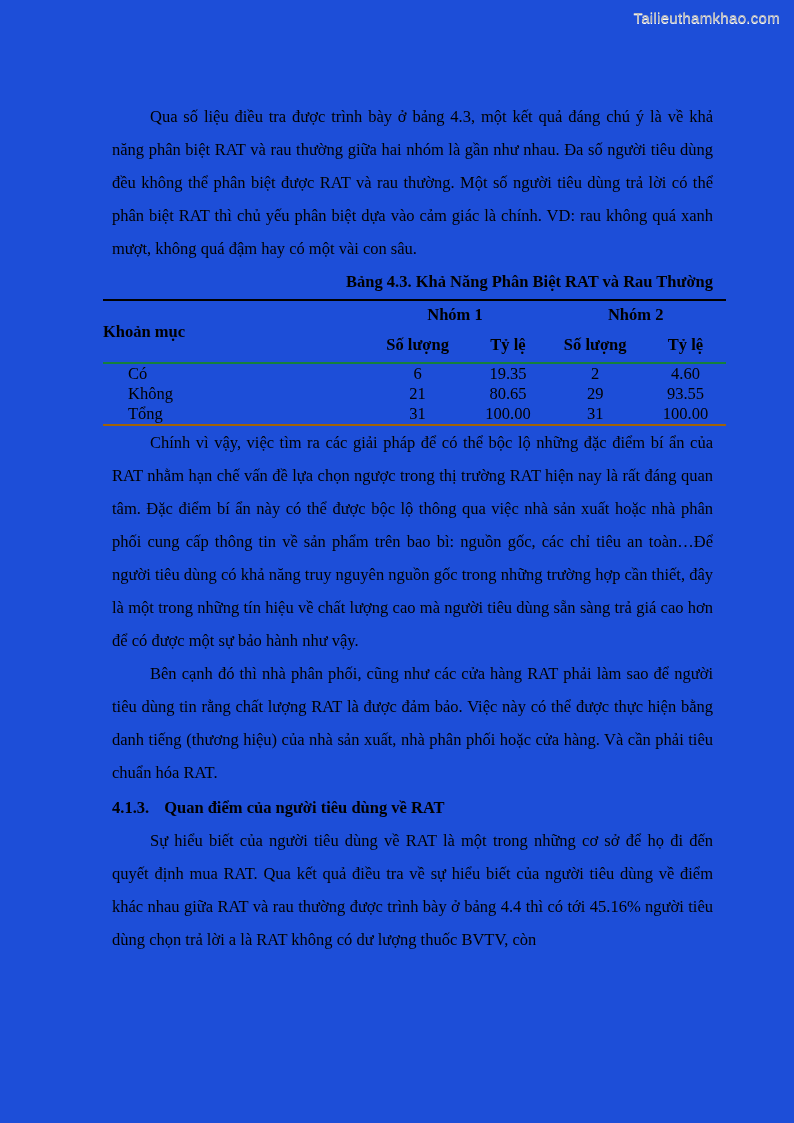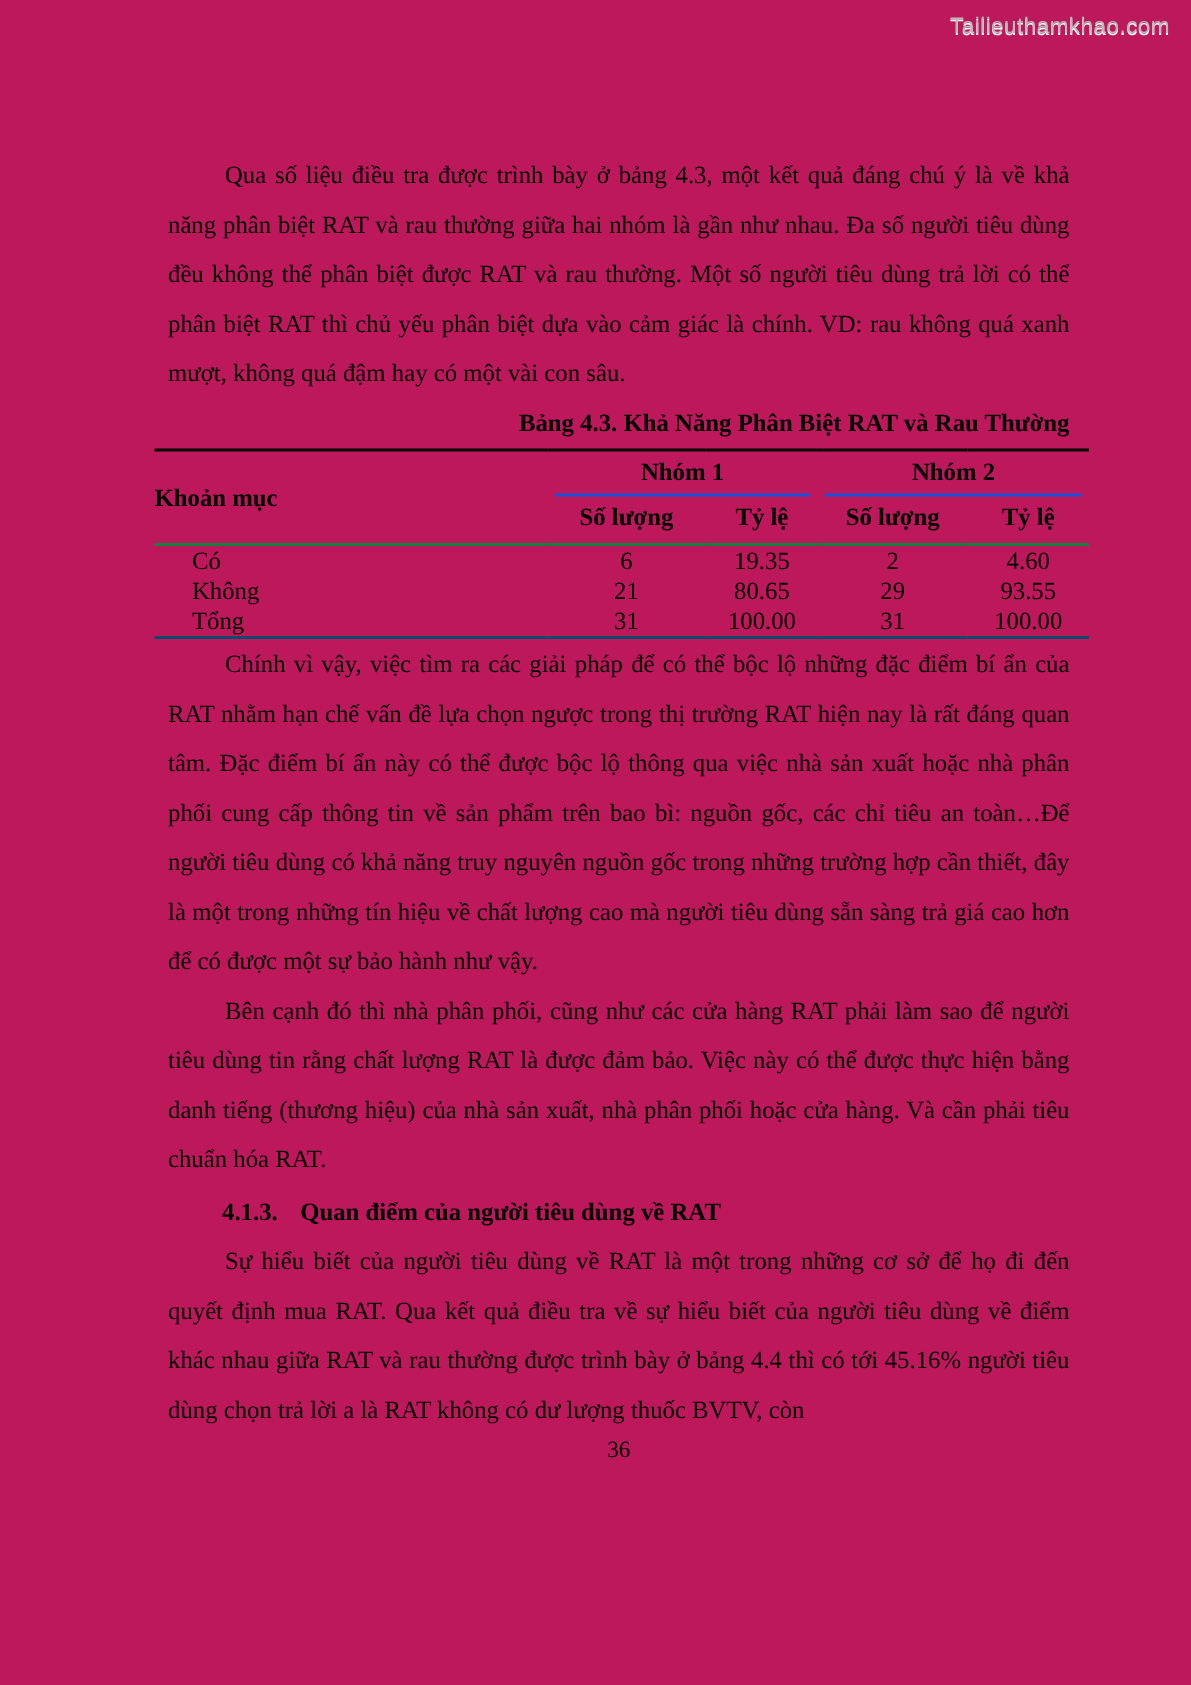--- a/index.html
+++ b/index.html
@@ -5,21 +5,21 @@
   html, body {
     margin: 0;
     padding: 0;
     background: #888;
   }
   .page {
     position: relative;
     width: 794px;
     height: 1123px;
     margin: 0 auto;
-    background: #be185d;
+    background: #1d4ed8;
     font-family: "Liberation Serif", "DejaVu Serif", serif;
     color: #000000;
     overflow: hidden;
   }
   .watermark {
     position: absolute;
     top: 9px;
     right: 14px;
     font-family: "Liberation Sans", sans-serif;
     font-size: 15px;
@@ -73,34 +73,34 @@
     padding: 1px 0 4px 0;
     margin: 0 5px;
   }
   tr.sub-row { border-bottom: 2px solid #15803d; }
   tr.sub-row th { padding: 4px 0 7px 0; text-align: center; font-weight: bold; }
   tbody td { padding: 5px 0 6px 0; text-align: center; }
   tbody td.row-label {
     text-align: left;
     padding-left: 25px;
   }
-  tbody tr:last-child { border-bottom: 2px solid #0c4a6e; }
+  tbody tr:last-child { border-bottom: 2px solid #a16207; }
   .table-source {
     font-size: 15.5px;
     line-height: 29px;
     text-align: right;
     padding-right: 2px;
   }
   .section-heading {
     margin: 2px 0 0 0;
     font-size: 16.5px;
     line-height: 33px;
     font-weight: bold;
   }
-  .section-heading .h-num { margin-right: 15px; margin-left: 36px; }
+  .section-heading .h-num { margin-right: 15px; }
   .page-number {
     text-align: center;
     font-size: 15.5px;
     line-height: 22px;
     margin-top: 0px;
   }
 </style>
 </head>
 <body>
 
@@ -169,16 +169,15 @@
     <p class="para indent">Chính vì vậy, việc tìm ra các giải pháp để có thể bộc lộ những đặc điểm bí ẩn của RAT nhằm hạn chế vấn đề lựa chọn ngược trong thị trường RAT hiện nay là rất đáng quan tâm. Đặc điểm bí ẩn này có thể được bộc lộ thông qua việc nhà sản xuất hoặc nhà phân phối cung cấp thông tin về sản phẩm trên bao bì: nguồn gốc, các chỉ tiêu an toàn…Để người tiêu dùng có khả năng truy nguyên nguồn gốc trong những trường hợp cần thiết, đây là một trong những tín hiệu về chất lượng cao mà người tiêu dùng sẵn sàng trả giá cao hơn để có được một sự bảo hành như vậy.</p>
 
     <p class="para indent">Bên cạnh đó thì nhà phân phối, cũng như các cửa hàng RAT phải làm sao để người tiêu dùng tin rằng chất lượng RAT là được đảm bảo. Việc này có thể được thực hiện bằng danh tiếng (thương hiệu) của nhà sản xuất, nhà phân phối hoặc cửa hàng. Và cần phải tiêu chuẩn hóa RAT.</p>
 
     <h3 class="section-heading">
       <span class="h-num">4.1.3.</span><span>Quan điểm của người tiêu dùng về RAT</span>
     </h3>
 
     <p class="para indent">Sự hiểu biết của người tiêu dùng về RAT là một trong những cơ sở để họ đi đến quyết định mua RAT. Qua kết quả điều tra về sự hiểu biết của người tiêu dùng về điểm khác nhau giữa RAT và rau thường được trình bày ở bảng 4.4 thì có tới 45.16% người tiêu dùng chọn trả lời a là RAT không có dư lượng thuốc BVTV, còn</p>
 
-    <div class="page-number">36</div>
 
   </div>
 </div>
 
 </body></html>

